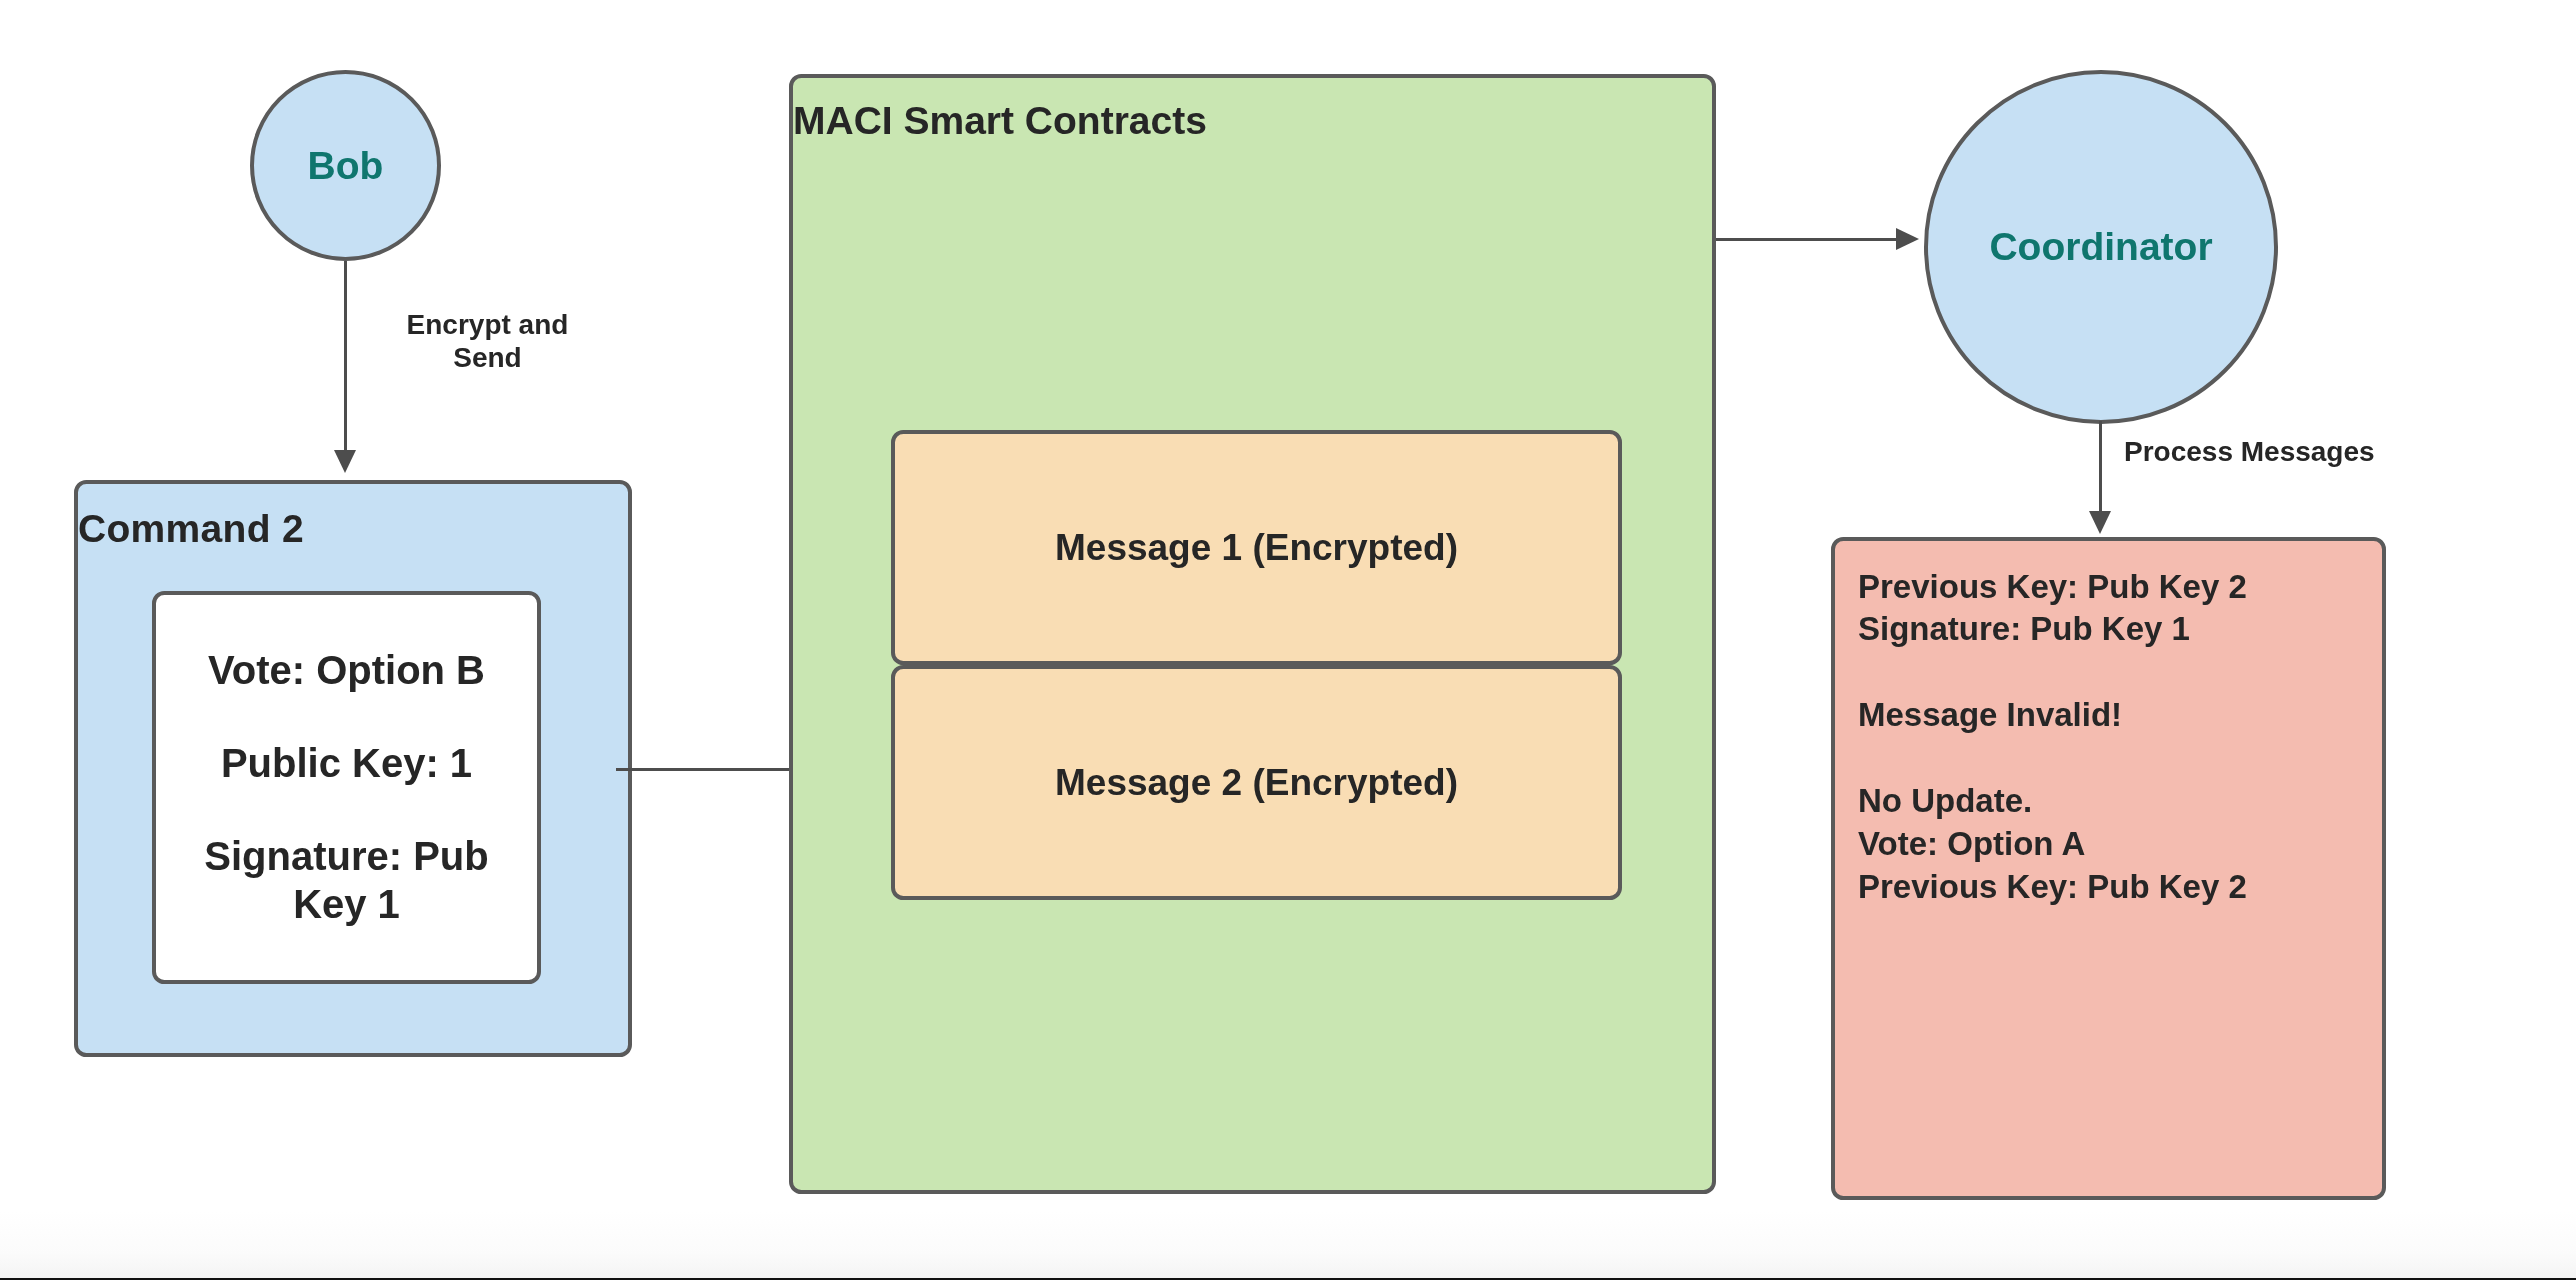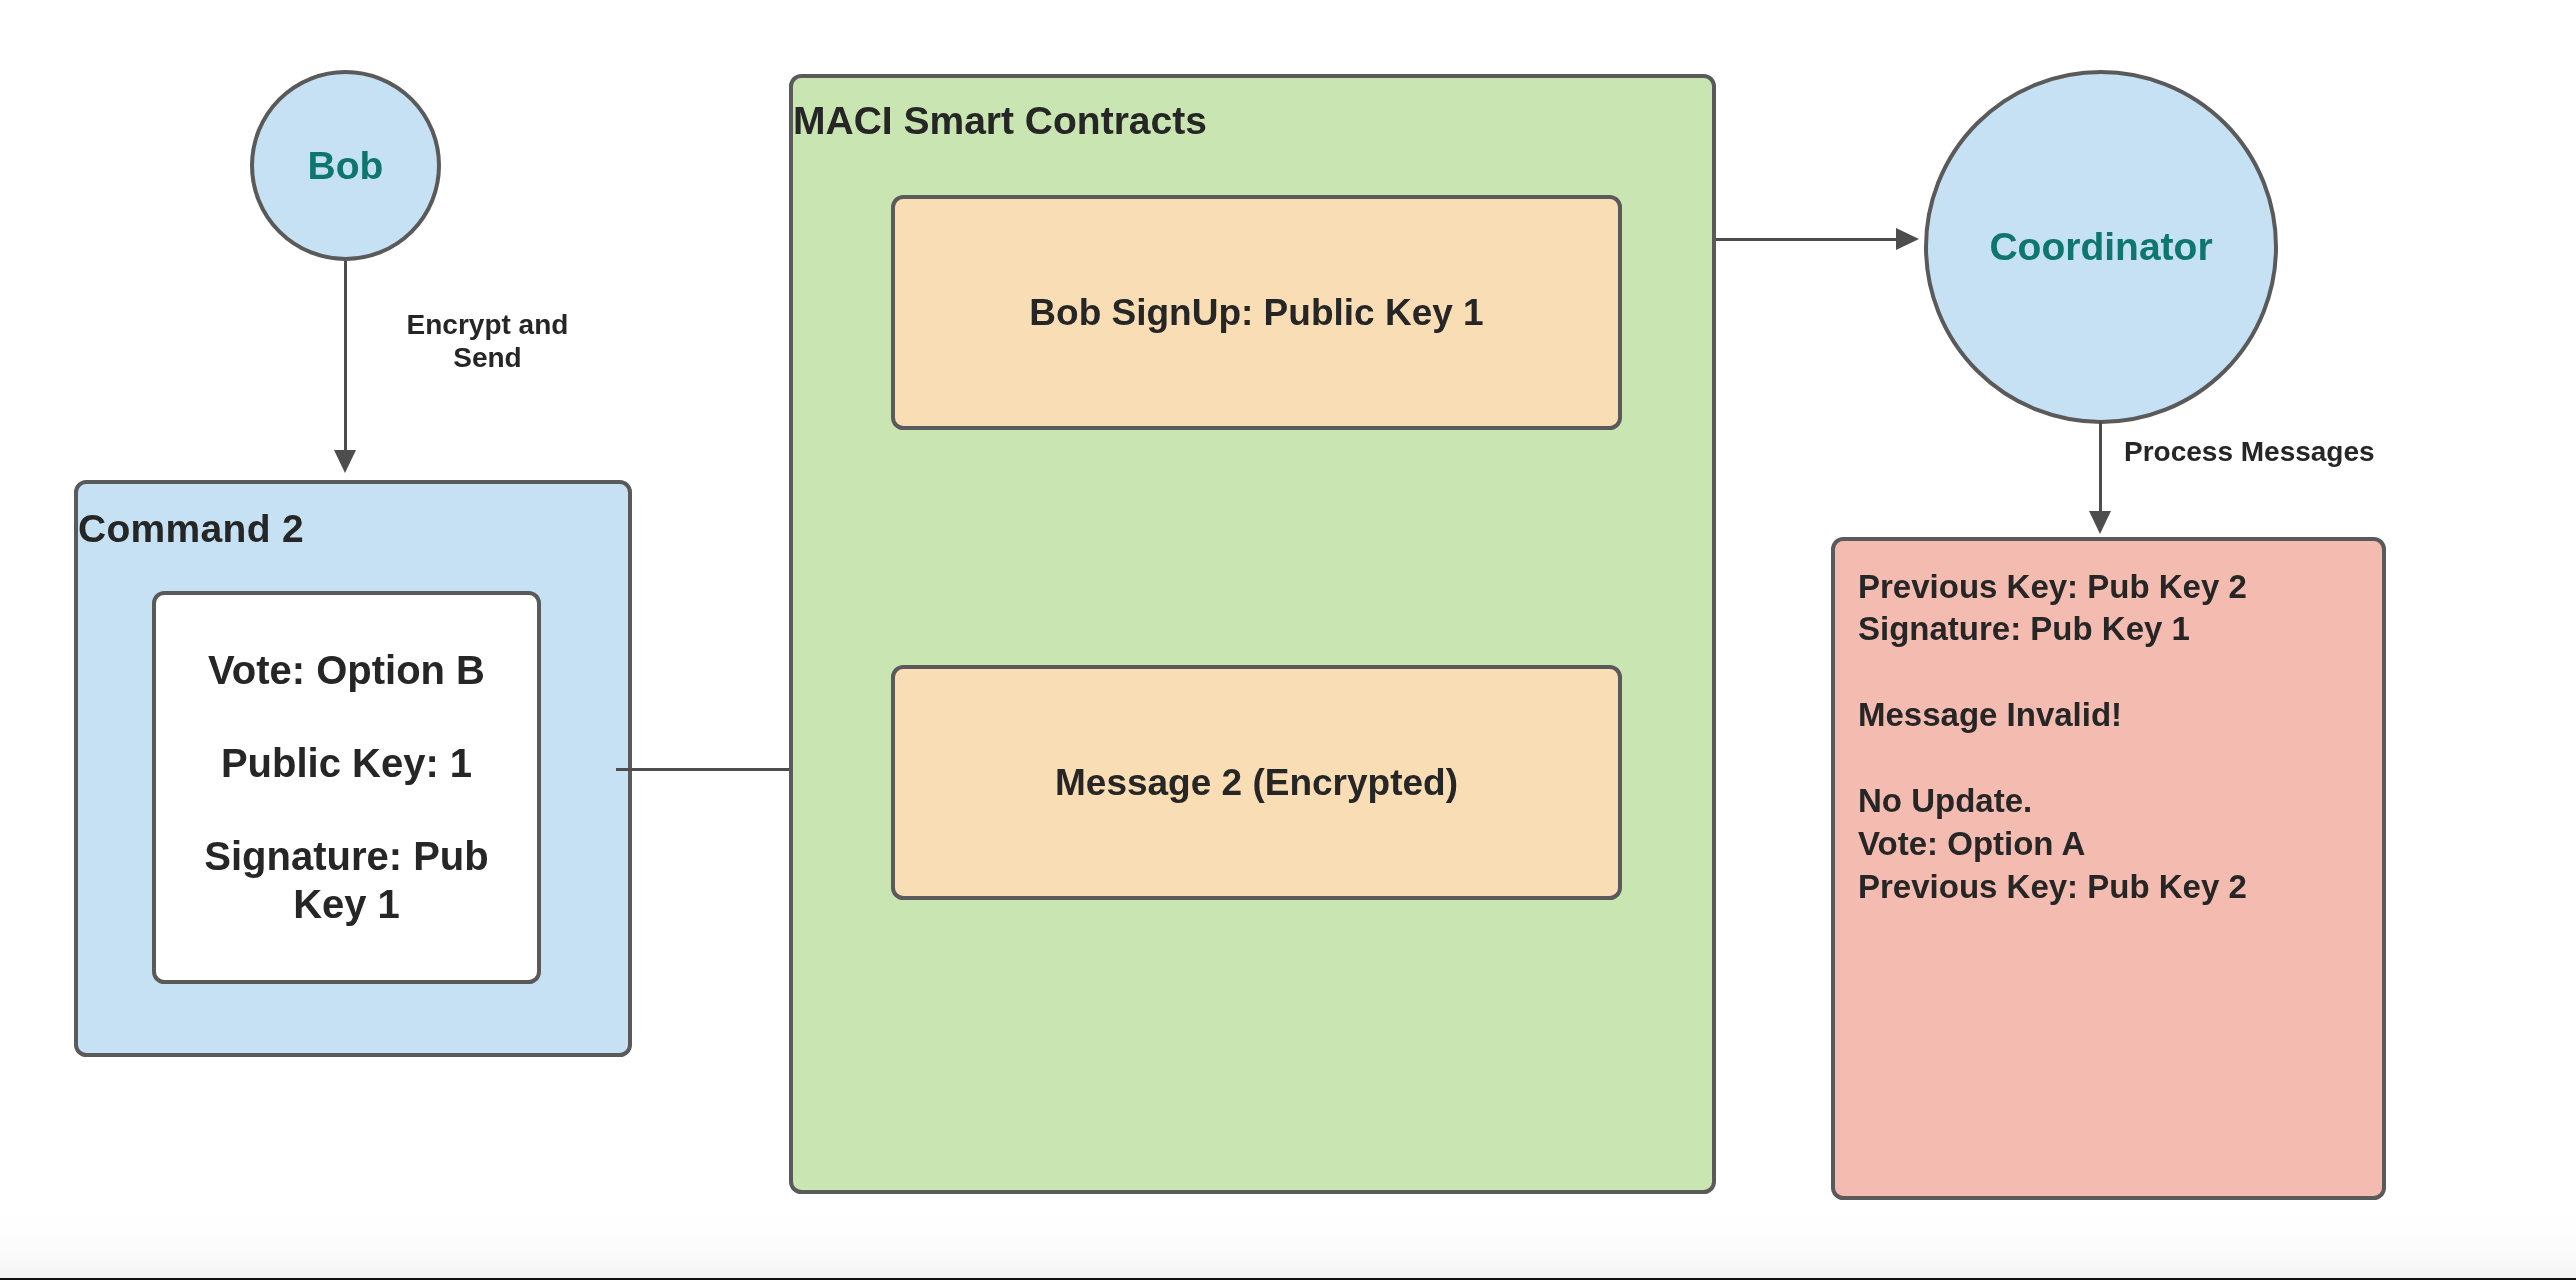--- a/index.html
+++ b/index.html
@@ -206,24 +206,24 @@
   </div>
 
   <div class="conn">
     <div class="conn-line-h" style="left:616px; top:768px; width:254px;"></div>
     <div class="arrowhead-right" style="left:868px; top:757px;"></div>
   </div>
 
   <div class="node rounded" id="maci-box">
     <div id="maci-title">MACI Smart Contracts</div>
 
-    <div class="maci-item" id="maci-item-0">
-      <span>Bob SignUp: Public Key 1</span>
+
+    <div class="maci-item" id="maci-item-1">
+      <span>Message 1 (Encrypted)</span>
     </div>
-
 
     <div class="maci-item" id="maci-item-2">
       <span>Message 2 (Encrypted)</span>
     </div>
   </div>
 
   <div class="conn">
     <div class="conn-line-h" style="left:1716px; top:238px; width:182px;"></div>
     <div class="arrowhead-right" style="left:1896px; top:228px;"></div>
   </div>

